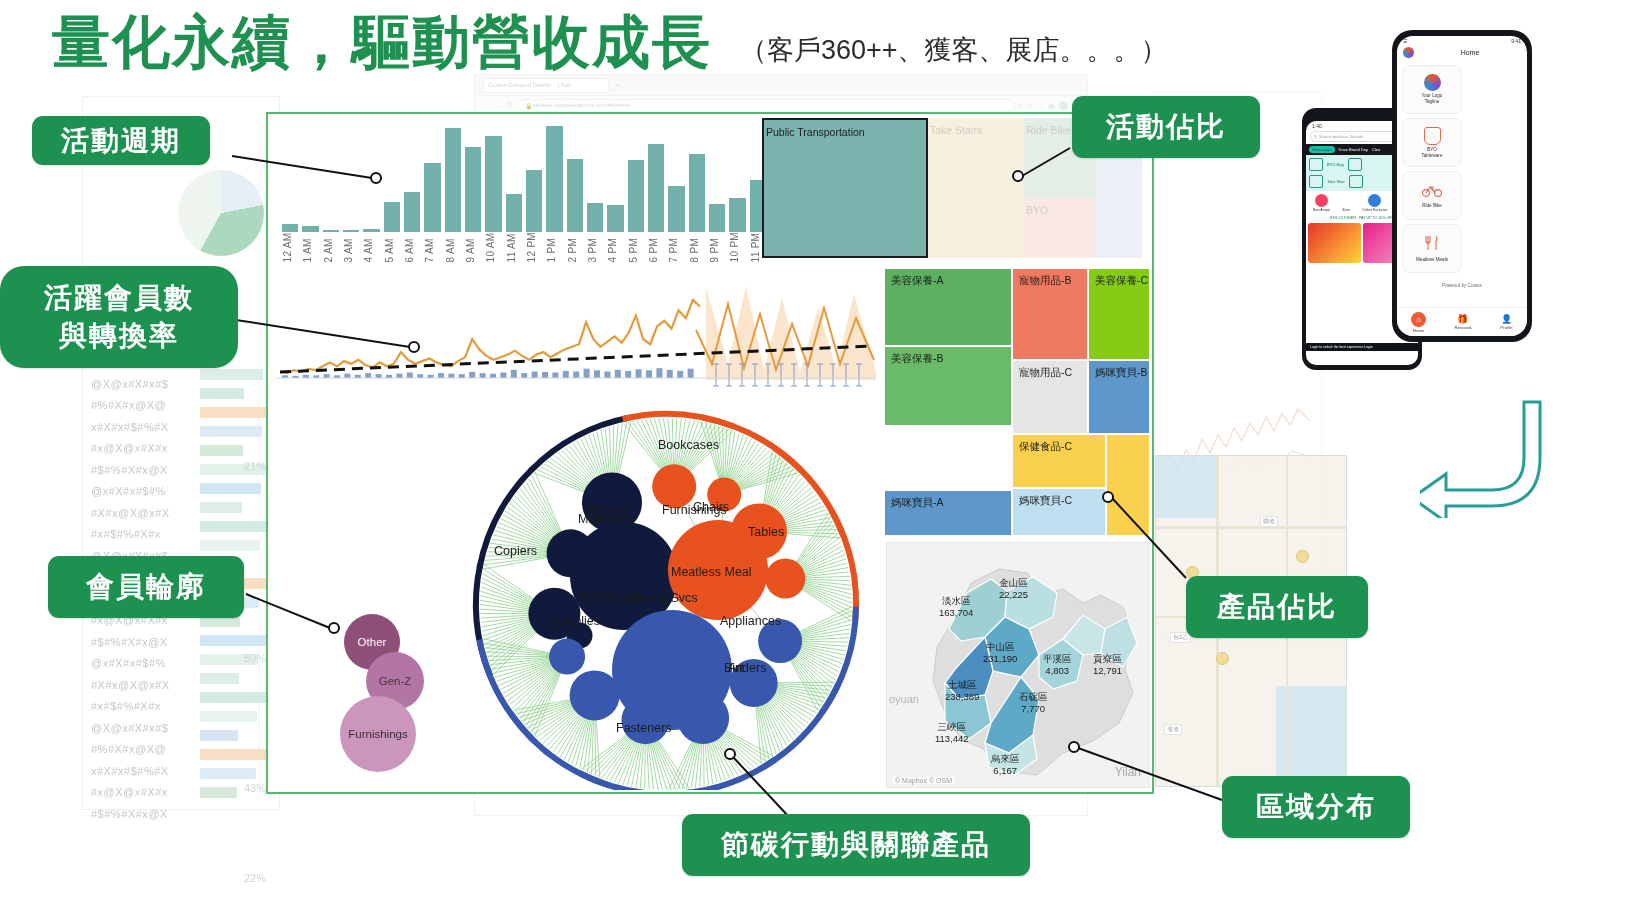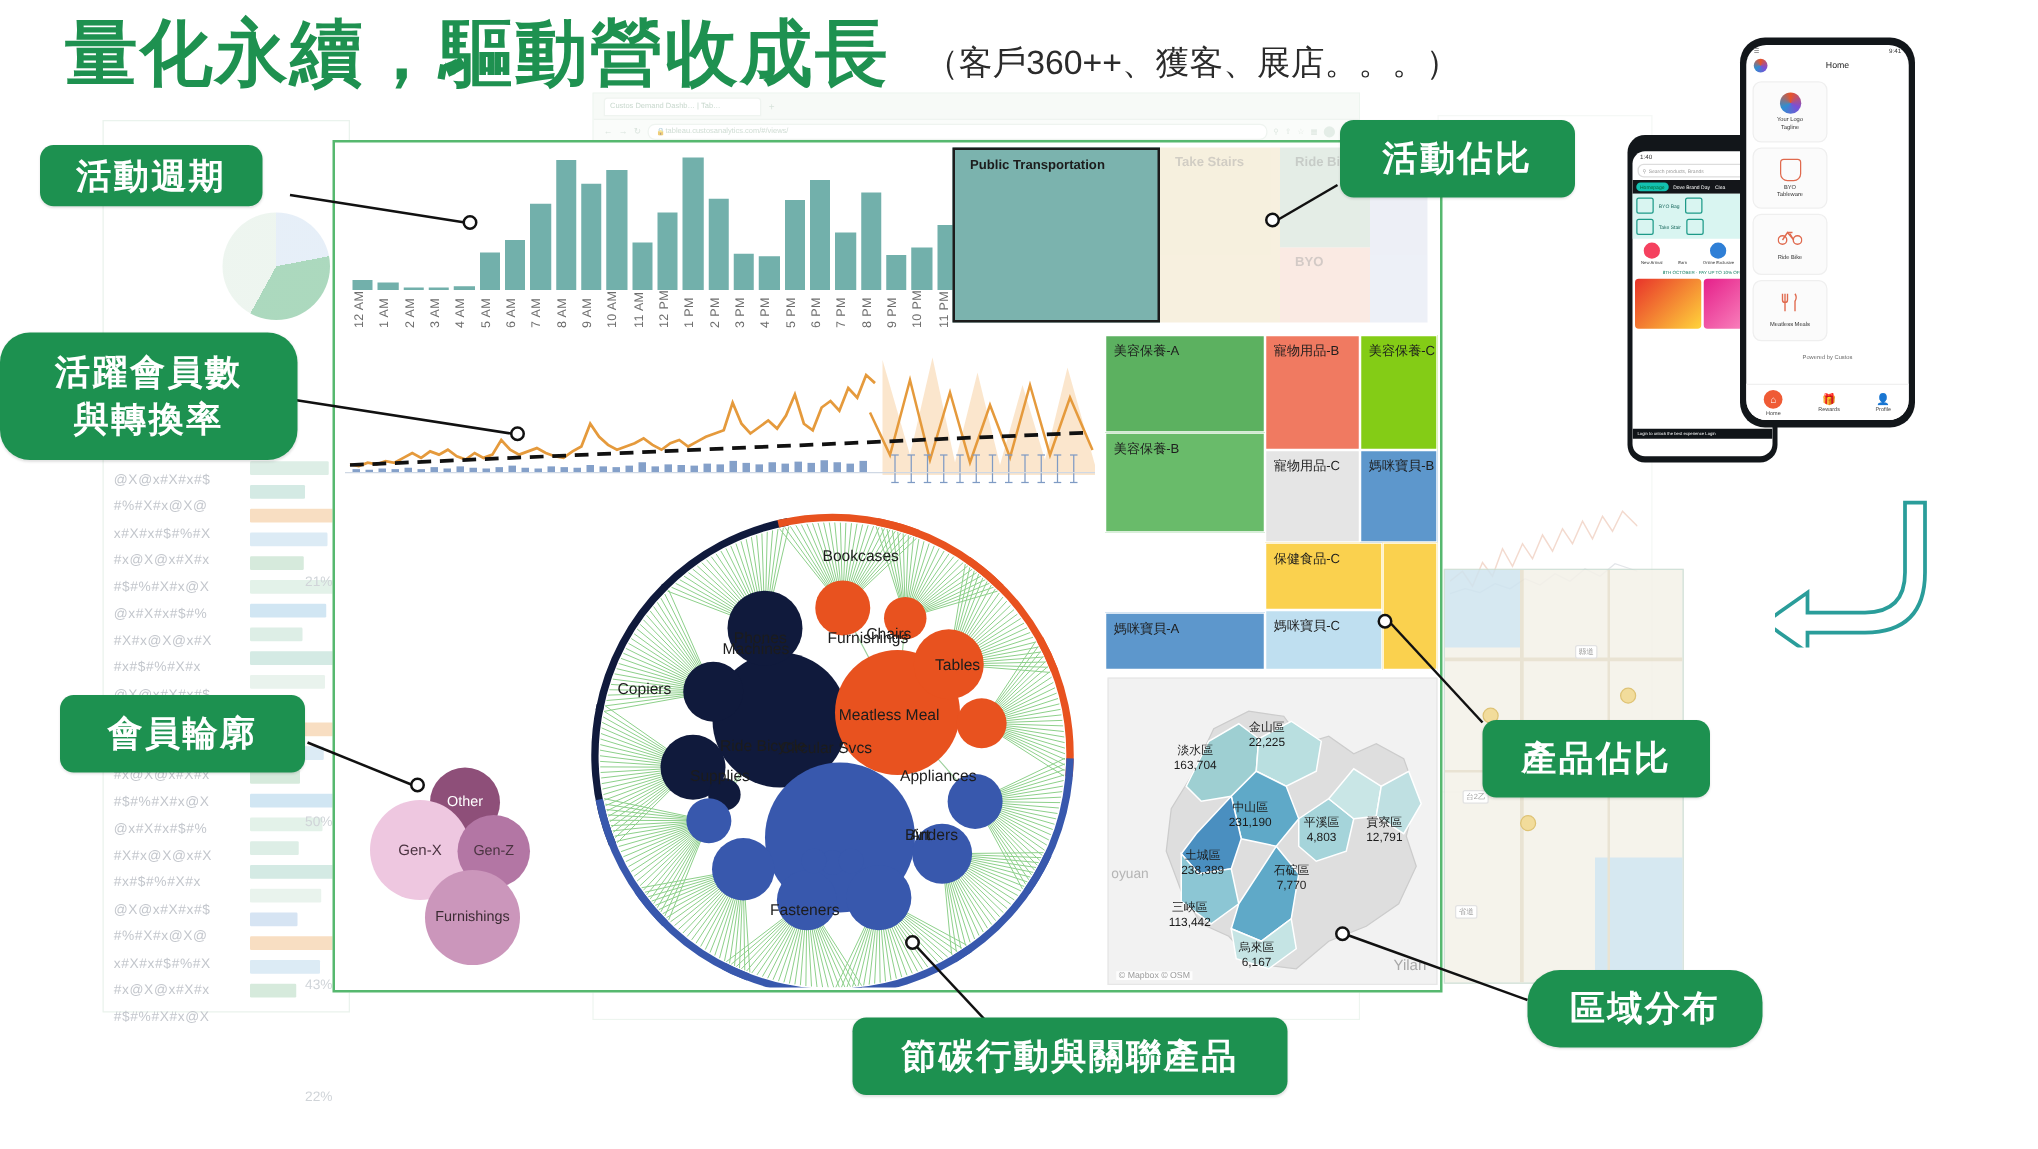--- a/index.html
+++ b/index.html
@@ -103,21 +103,21 @@
   .bc-bar{width:19px;background:#72b0ab;}
   .bc-labels{display:flex;gap:4px;padding-left:6px;}
   .bc-lab{
     width:19px;font-size:10px;color:#6d6d6d;
     writing-mode:vertical-rl;transform:rotate(180deg);
     white-space:nowrap;letter-spacing:.3px;
   }
 
   
   #act-treemap{left:762px;top:118px;width:380px;height:140px;}
-  .act-cell{position:absolute;font-size:10.5px;padding:6px 0 0 12px;box-sizing:border-box;overflow:hidden;white-space:nowrap;font-weight:bold;}
+  .act-cell{position:absolute;font-size:10.5px;padding:6px 0 0 2px;box-sizing:border-box;overflow:hidden;white-space:nowrap;}
 
   
   #linechart{left:276px;top:268px;width:600px;height:128px;}
 
   
   #prod-treemap{left:884px;top:268px;width:266px;height:268px;}
   .pt-cell{
     position:absolute;box-sizing:border-box;border:1px solid #ffffff;
     font-size:10.5px;color:#1d1d1d;padding:5px 0 0 6px;overflow:hidden;white-space:nowrap;
   }
@@ -945,21 +945,20 @@
       <div class="net-label" style="left: 292px; top: 117px;">Tables</div>
       <div class="net-label" style="left: 264px; top: 206px;">Appliances</div>
       <div class="net-label" style="left: 268px; top: 253px;">Binders</div>
       <div class="net-label" style="left: 272px; top: 253px;">Art</div>
       <div class="net-label" style="left: 160px; top: 313px;">Fasteners</div>
     </div>
 </div>
 
 <div class="abs" id="bubbles">
     <div class="bub" style="left: 52px; top: 18px; width: 56px; height: 56px; background: rgb(142, 79, 121); color: rgb(255, 255, 255); font-size: 11.5px;">Other</div>
-    <div class="bub" style="left: 4px; top: 44px; width: 80px; height: 80px; background: rgb(238, 199, 224); color: rgb(74, 51, 64); font-size: 12px;">Gen-X</div>
     <div class="bub" style="left: 74px; top: 56px; width: 58px; height: 58px; background: rgb(179, 118, 164); color: rgb(74, 51, 64); font-size: 11.5px;">Gen-Z</div>
     <div class="bub" style="left: 48px; top: 100px; width: 76px; height: 76px; background: rgb(203, 150, 187); color: rgb(59, 43, 51); font-size: 11.5px;">Furnishings</div>
   </div>
 
 <div class="abs" id="title-main">量化永續，驅動營收成長</div>
 <div class="abs" id="title-sub">（客戶360++、獲客、展店。。。）</div>
 
 <svg class="abs leader" style="left:0;top:0;width:1630px;height:919px;pointer-events:none;">
   <g stroke="#111111" stroke-width="2" fill="none">
     <line x1="232" y1="156" x2="372" y2="178"></line>
@@ -985,21 +984,21 @@
 與轉換率</div>
 
 <div class="callout" style="left:48px;top:556px;width:196px;height:62px;">會員輪廓</div>
 
 <div class="callout" style="left:1072px;top:96px;width:188px;height:62px;">活動佔比</div>
 
 <div class="callout" style="left:1186px;top:576px;width:182px;height:62px;">產品佔比</div>
 
 <div class="callout" style="left:682px;top:814px;width:348px;height:62px;">節碳行動與關聯產品</div>
 
-<div class="callout" style="left:1222px;top:776px;width:188px;height:62px;border-radius:26px;">區域分布</div>
+<div class="callout" style="left:1222px;top:776px;width:188px;height:62px;">區域分布</div>
 
 <div class="phone" id="phone-left">
   <div class="scr">
     <div class="ph-status">
       <span>1:40</span>
       <span>●●</span>
     </div>
     <div class="lp-search">
       <span>⚲</span>
       <span>Search products, Brands</span>

